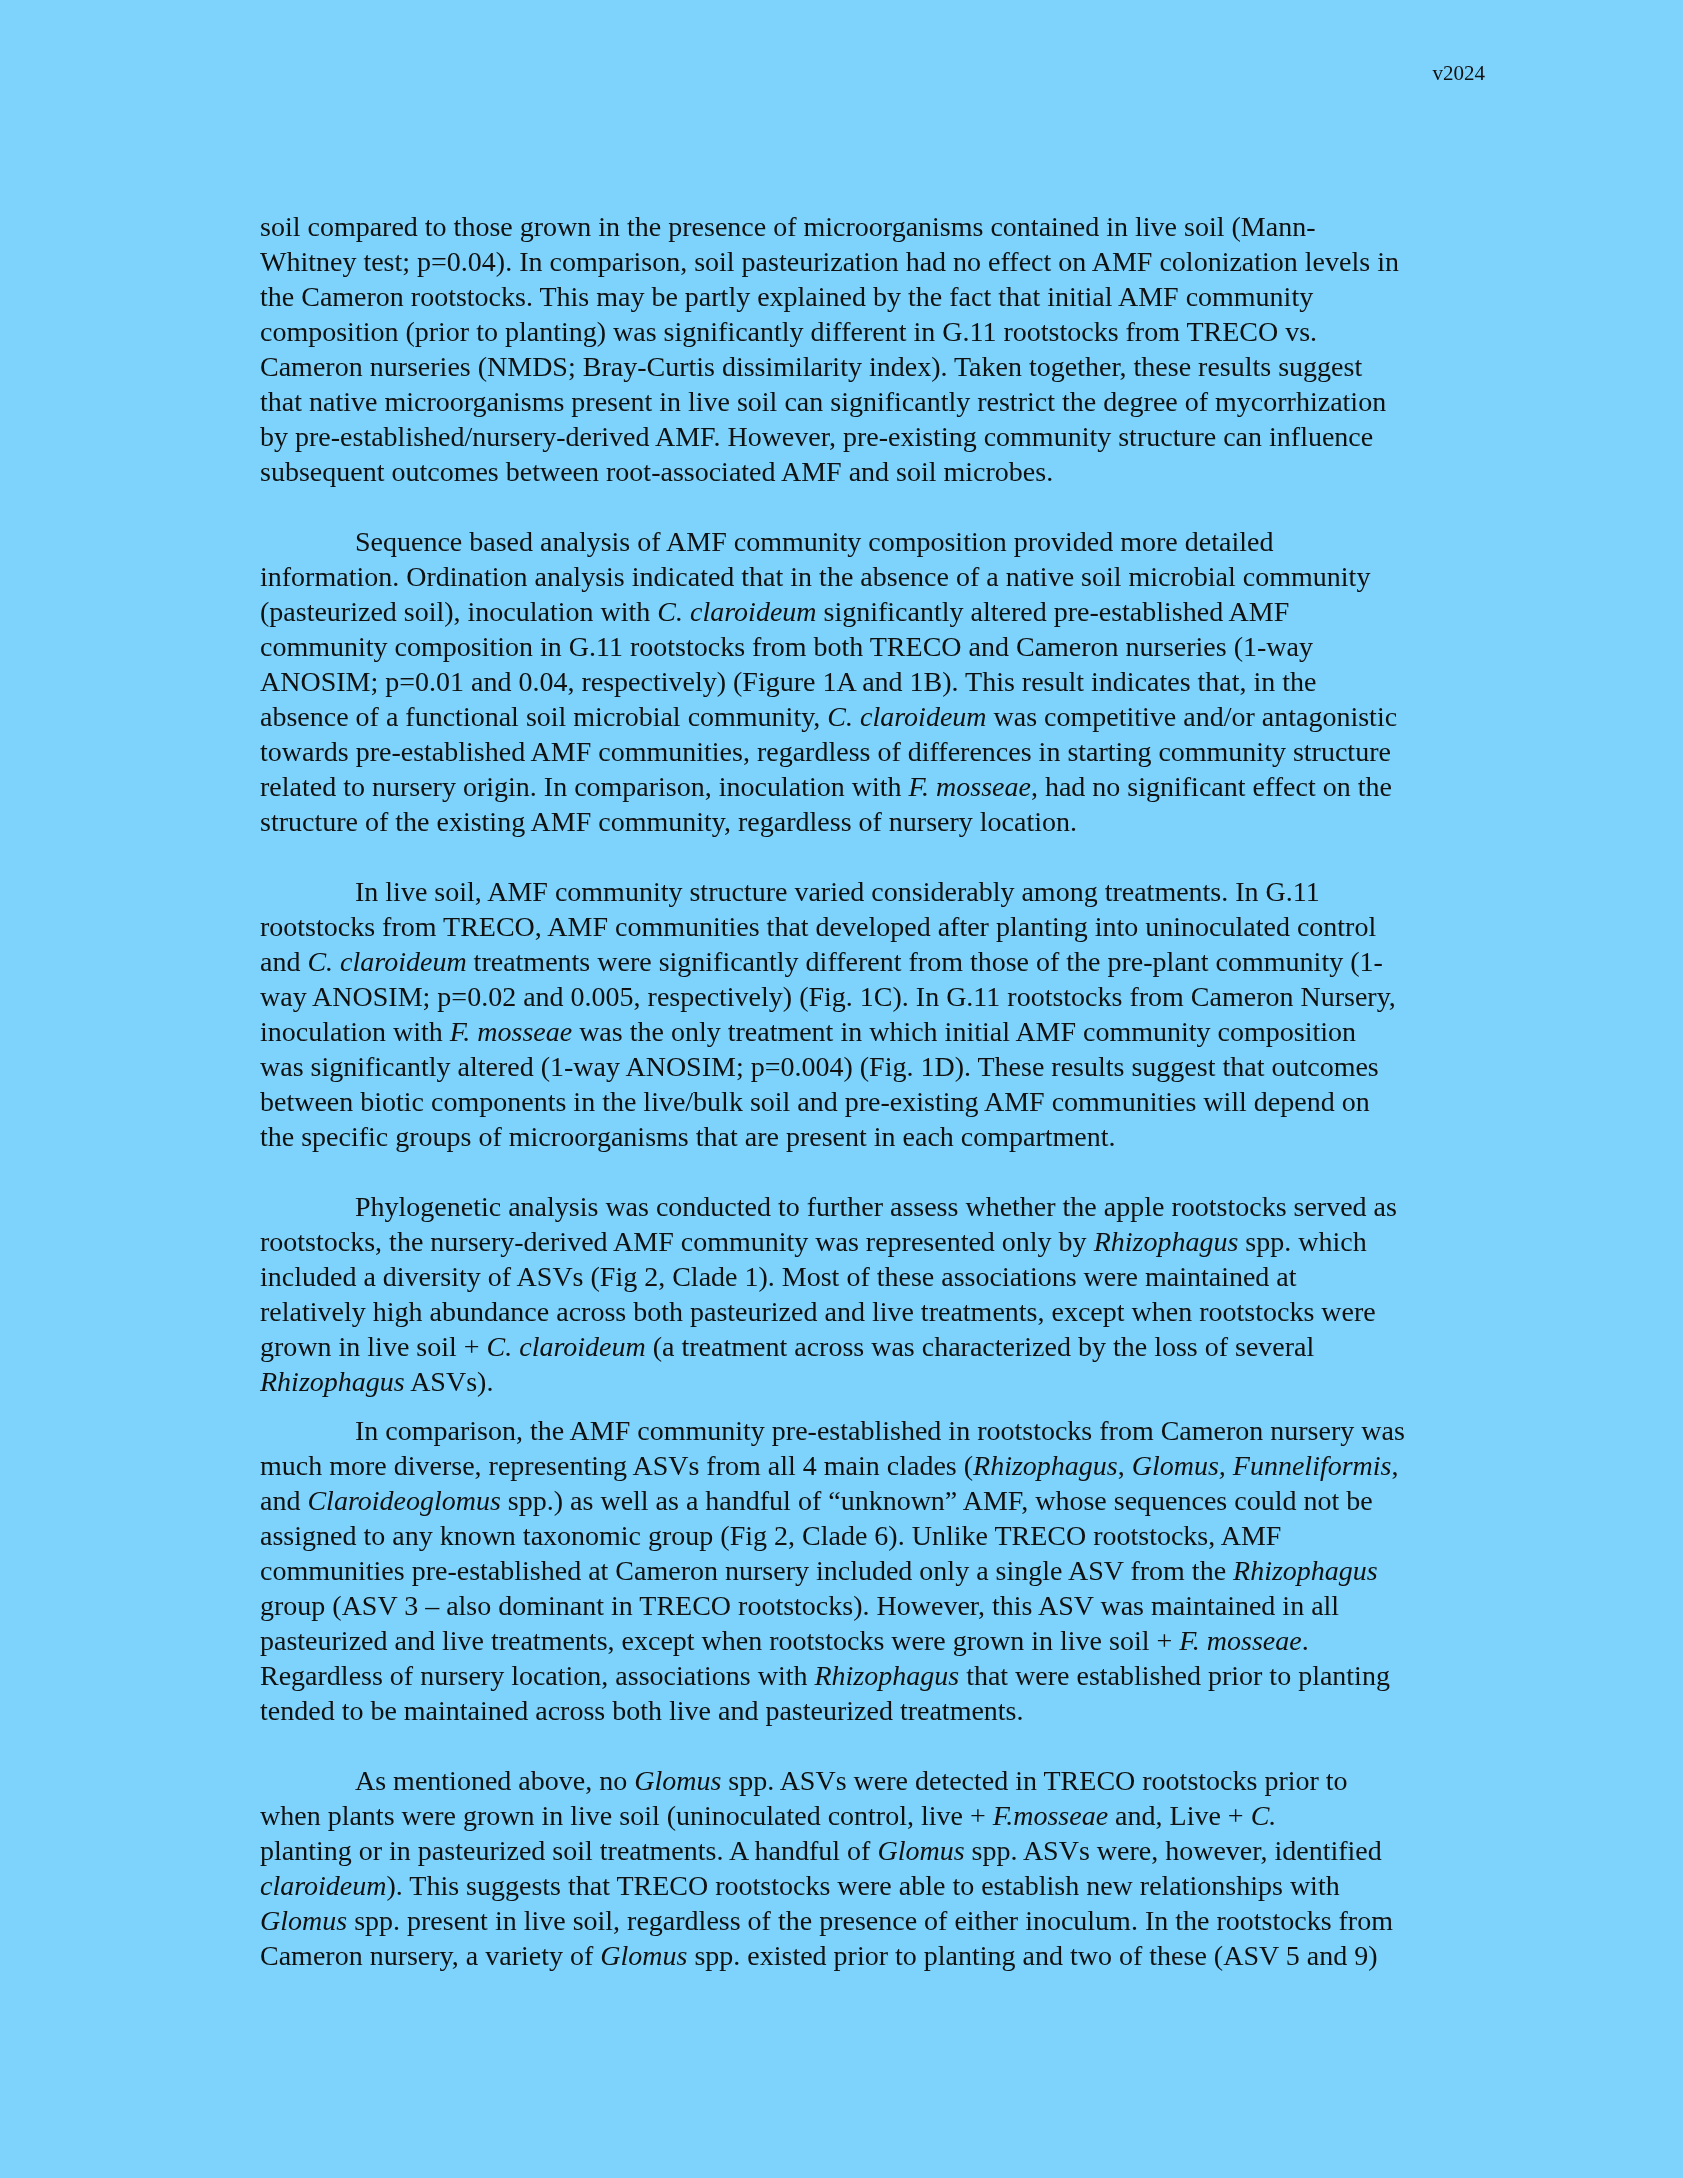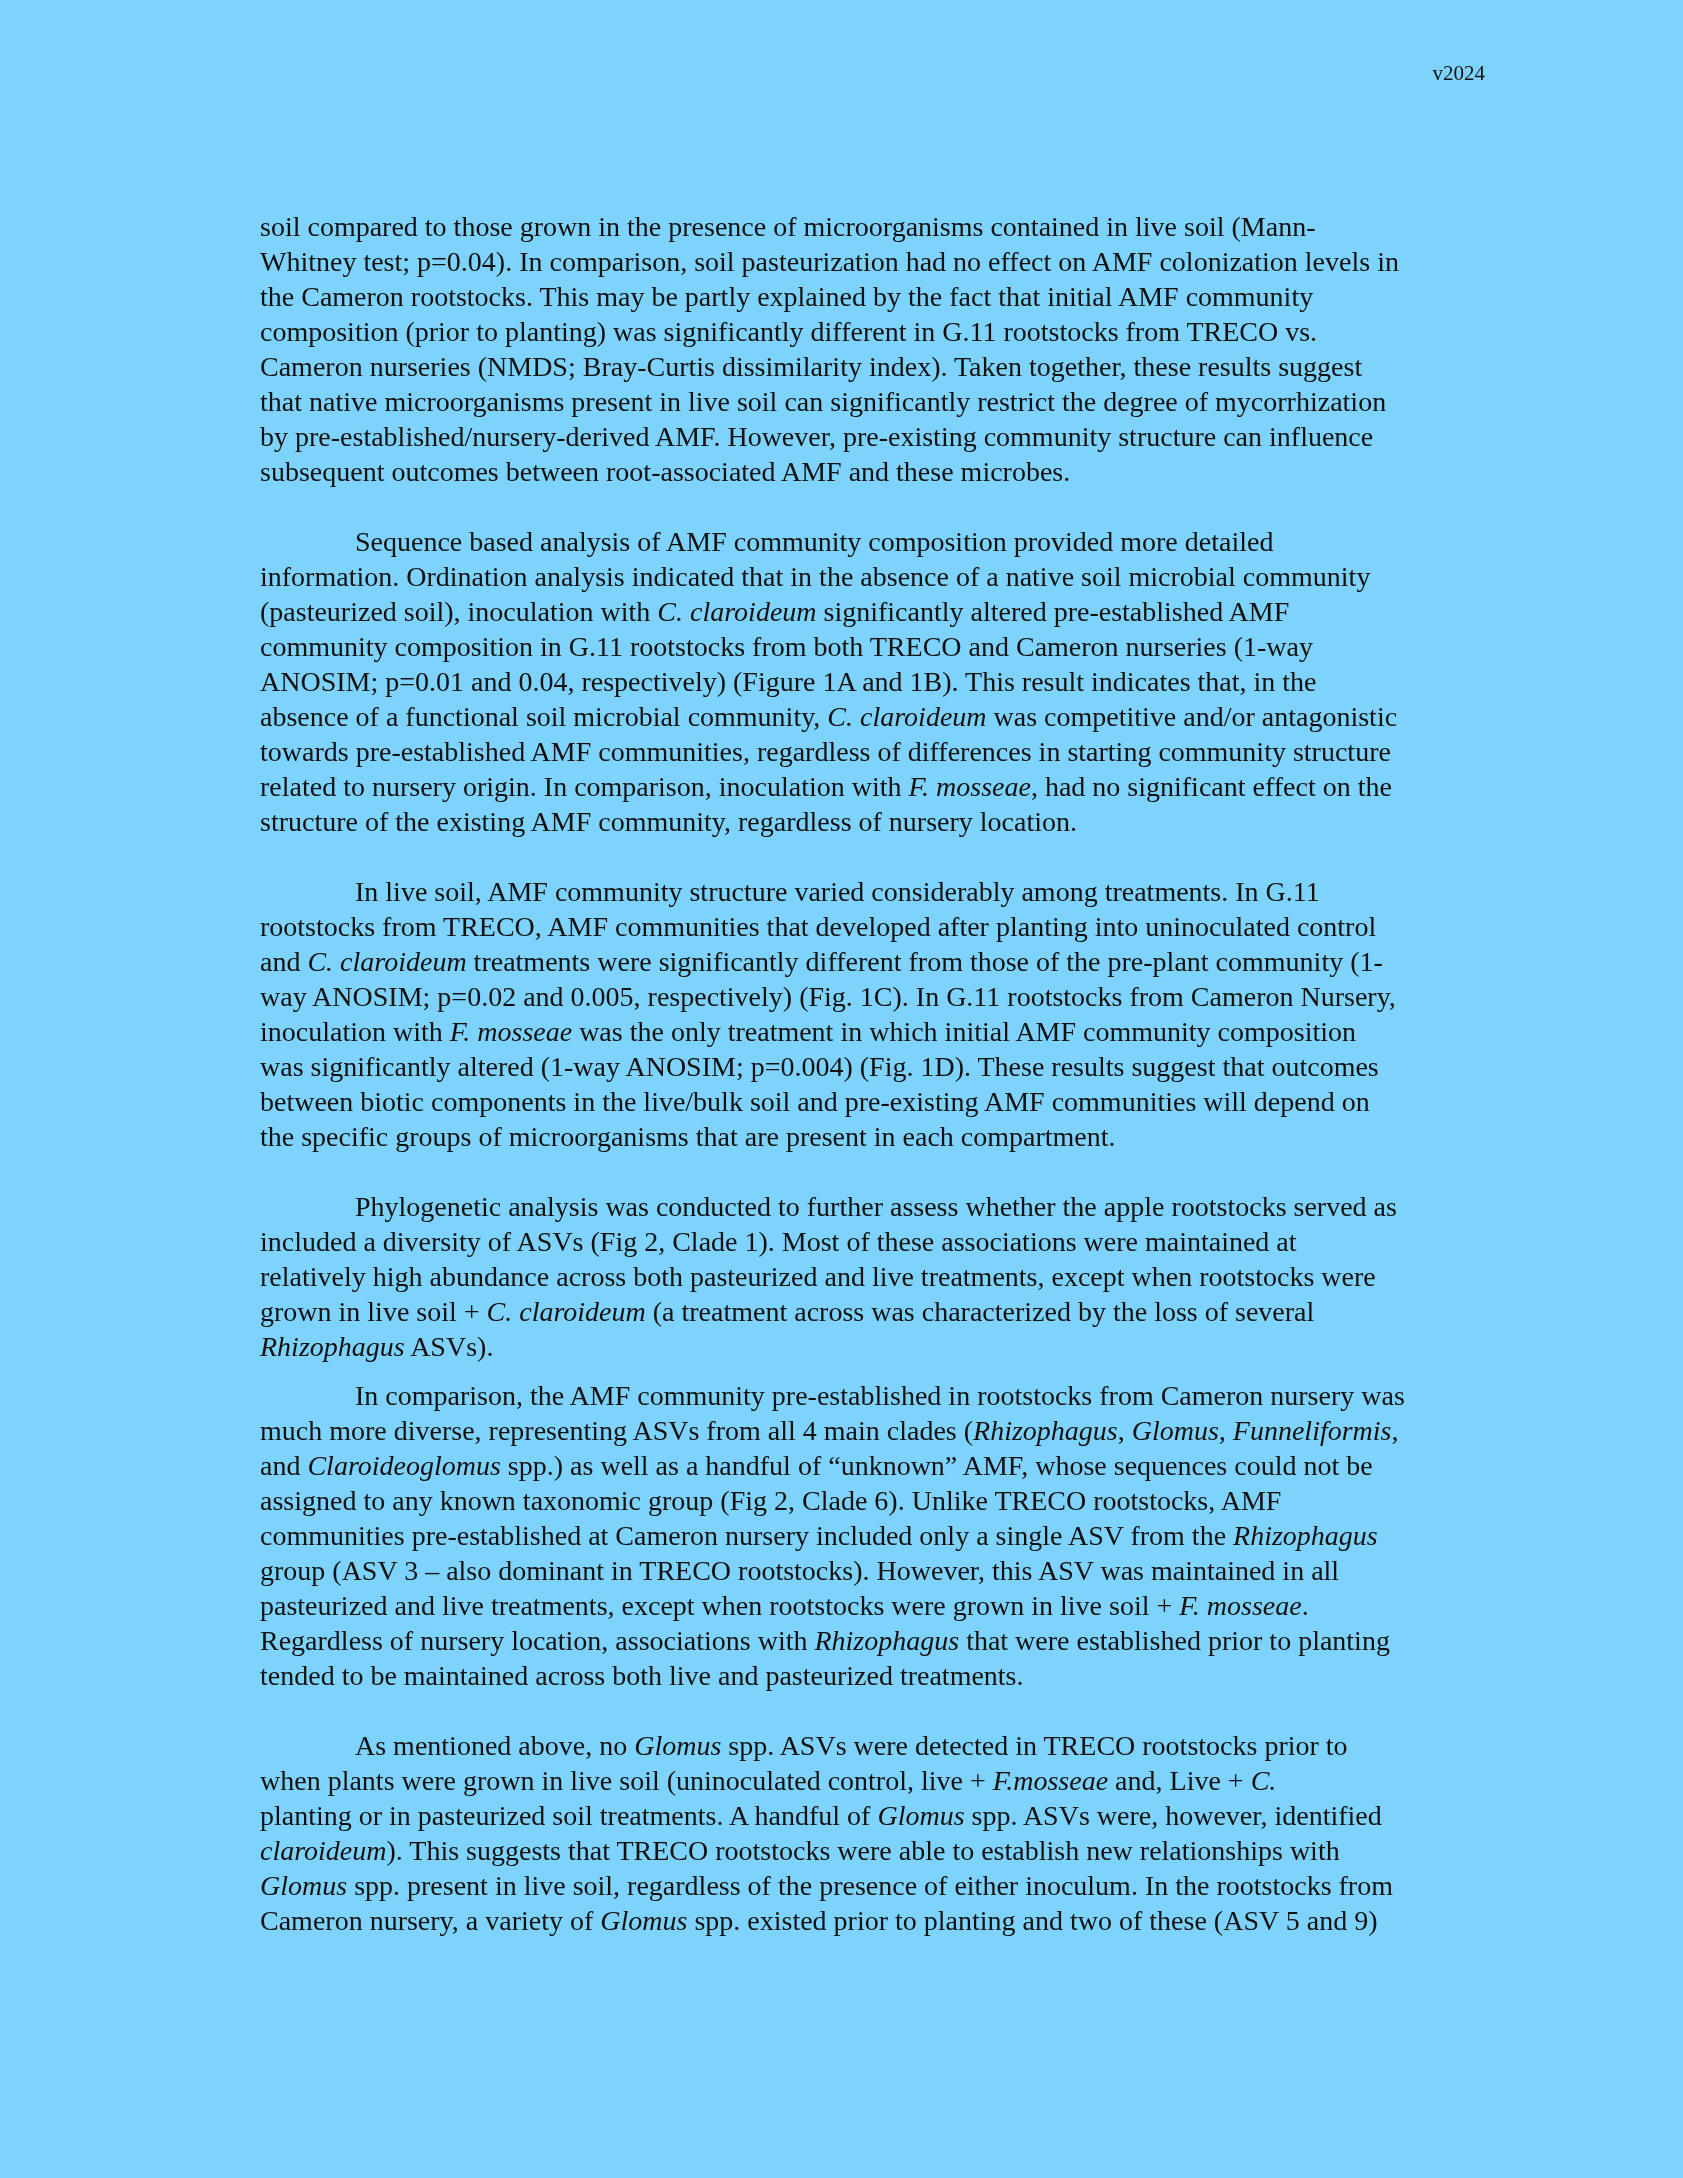--- a/index.html
+++ b/index.html
@@ -27,21 +27,21 @@
   <div class="version">v2024</div>
   <div class="body-text" id="body-text">
       <div class="para">
         <span class="line"><span>soil compared to those grown in the presence of microorganisms contained in live soil (Mann-</span></span>
         <span class="line"><span>Whitney test; p=0.04). In comparison, soil pasteurization had no effect on AMF colonization levels in</span></span>
         <span class="line"><span>the Cameron rootstocks. This may be partly explained by the fact that initial AMF community</span></span>
         <span class="line"><span>composition (prior to planting) was significantly different in G.11 rootstocks from TRECO vs.</span></span>
         <span class="line"><span>Cameron nurseries (NMDS; Bray-Curtis dissimilarity index). Taken together, these results suggest</span></span>
         <span class="line"><span>that native microorganisms present in live soil can significantly restrict the degree of mycorrhization</span></span>
         <span class="line"><span>by pre-established/nursery-derived AMF. However, pre-existing community structure can influence</span></span>
-        <span class="line"><span>subsequent outcomes between root-associated AMF and these microbes.</span></span>
+        <span class="line"><span>subsequent outcomes between root-associated AMF and soil microbes.</span></span>
       </div>
       <div class="para gap">
         <span class="line indent"><span>Sequence based analysis of AMF community composition provided more detailed</span></span>
         <span class="line"><span>information. Ordination analysis indicated that in the absence of a native soil microbial community</span></span>
         <span class="line"><span>(pasteurized soil), inoculation with </span><span class="it">C. claroideum</span><span> significantly altered pre-established AMF</span></span>
         <span class="line"><span>community composition in G.11 rootstocks from both TRECO and Cameron nurseries (1-way</span></span>
         <span class="line"><span>ANOSIM; p=0.01 and 0.04, respectively) (Figure 1A and 1B). This result indicates that, in the</span></span>
         <span class="line"><span>absence of a functional soil microbial community, </span><span class="it">C. claroideum</span><span> was competitive and/or antagonistic</span></span>
         <span class="line"><span>towards pre-established AMF communities, regardless of differences in starting community structure</span></span>
         <span class="line"><span>related to nursery origin. In comparison, inoculation with </span><span class="it">F. mosseae</span><span>, had no significant effect on the</span></span>
@@ -52,20 +52,21 @@
         <span class="line"><span>rootstocks from TRECO, AMF communities that developed after planting into uninoculated control</span></span>
         <span class="line"><span>and </span><span class="it">C. claroideum</span><span> treatments were significantly different from those of the pre-plant community (1-</span></span>
         <span class="line"><span>way ANOSIM; p=0.02 and 0.005, respectively) (Fig. 1C). In G.11 rootstocks from Cameron Nursery,</span></span>
         <span class="line"><span>inoculation with </span><span class="it">F. mosseae</span><span> was the only treatment in which initial AMF community composition</span></span>
         <span class="line"><span>was significantly altered (1-way ANOSIM; p=0.004) (Fig. 1D). These results suggest that outcomes</span></span>
         <span class="line"><span>between biotic components in the live/bulk soil and pre-existing AMF communities will depend on</span></span>
         <span class="line"><span>the specific groups of microorganisms that are present in each compartment.</span></span>
       </div>
       <div class="para gap">
         <span class="line indent"><span>Phylogenetic analysis was conducted to further assess whether the apple rootstocks served as</span></span>
+        <span class="line"><span>rootstocks, the nursery-derived AMF community was represented only by </span><span class="it">Rhizophagus</span><span> spp. which</span></span>
         <span class="line"><span>included a diversity of ASVs (Fig 2, Clade 1). Most of these associations were maintained at</span></span>
         <span class="line"><span>relatively high abundance across both pasteurized and live treatments, except when rootstocks were</span></span>
         <span class="line"><span>grown in live soil + </span><span class="it">C. claroideum</span><span> (a treatment across was characterized by the loss of several</span></span>
         <span class="line"><span class="it">Rhizophagus</span><span> ASVs).</span></span>
       </div>
       <div class="para">
         <span class="line indent"><span>In comparison, the AMF community pre-established in rootstocks from Cameron nursery was</span></span>
         <span class="line"><span>much more diverse, representing ASVs from all 4 main clades (</span><span class="it">Rhizophagus</span><span>, </span><span class="it">Glomus, Funneliformis</span><span>,</span></span>
         <span class="line"><span>and </span><span class="it">Claroideoglomus</span><span> spp.) as well as a handful of “unknown” AMF, whose sequences could not be</span></span>
         <span class="line"><span>assigned to any known taxonomic group (Fig 2, Clade 6). Unlike TRECO rootstocks, AMF</span></span>

